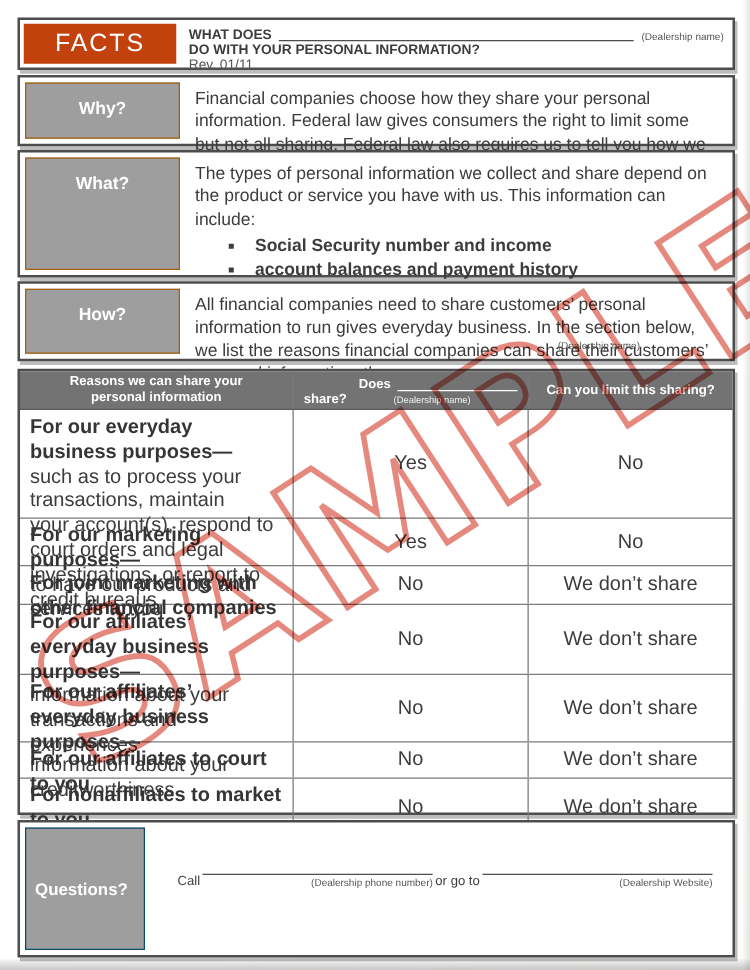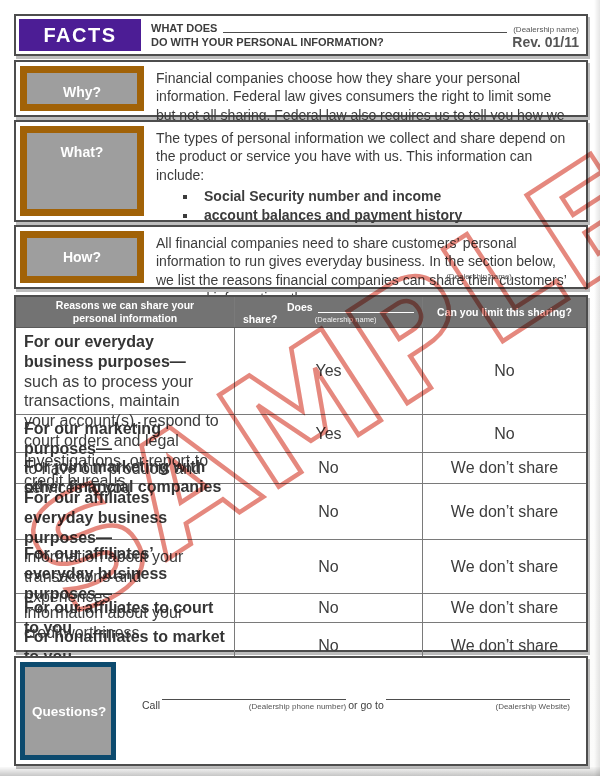--- a/index.html
+++ b/index.html
@@ -25,44 +25,44 @@
   }
 
   .box {
     position:absolute; left:14px; width:574px;
     background:#fff;
     border:2px solid #4d4d4d;
     box-shadow:2px 3px 0 rgba(135,135,135,0.55);
   }
   .s-label {
     position:absolute; left:4px; top:4px; bottom:4px; width:124px;
-    background:#9e9e9e; border:7px solid #a16207;
+    background:#9e9e9e; border:1px solid #a16207;
     color:#fff; font-weight:bold; font-size:14px;
     display:flex; justify-content:center; align-items:flex-start;
     padding-top:11px;
   }
   .s-content {
     margin-left:140px; padding:7px 12px 6px 0;
     font-size:14px; line-height:1.32; color:#3c3c3c;
   }
 
   
   #header-box { top:14px; height:42px; padding:3px; display:flex; }
   .facts-chip {
-    width:122px; background:#4c1d95; color:#fff;
+    width:122px; background:#c2410c; color:#fff;
     display:flex; align-items:center; justify-content:center;
-    font-size:20px; font-weight:bold; letter-spacing:1.5px;
+    font-size:20px; font-weight:normal; letter-spacing:1.5px;
   }
   .header-right { flex:1; padding:3px 4px 2px 10px; display:flex; flex-direction:column; justify-content:space-between; }
   .h-line1 { display:flex; align-items:flex-end; font-size:11px; font-weight:bold; color:#3c3c3c; }
   .h-blank { flex:1; border-bottom:1px solid #4d4d4d; margin:0 6px 1px 6px; height:10px; }
   .hint { font-weight:normal; font-size:8px; color:#555; }
-  .h-line2 { display:flex; align-items:center; font-size:11px; font-weight:bold; color:#3c3c3c; }
+  .h-line2 { display:flex; align-items:flex-start; font-size:11px; font-weight:bold; color:#3c3c3c;flex-direction:column; }
   .h-title2 { flex:1; }
-  .rev { font-weight:bold; font-size:14px; color:#555; }
+  .rev { font-weight:normal; font-size:11px; color:#555; }
 
   
   #why-box  { top:60px;  height:57px; }
   #what-box { top:120px; height:102px; }
   #how-box  { top:225px; height:64px; }
 
   ul.info-list { list-style:square; margin:3px 0 3px 42px;font-weight:bold; }
   ul.info-list li { padding-left:6px; margin-bottom:0; }
   .italic { font-style:italic; }
 
@@ -93,21 +93,21 @@
   .reason-bold { font-weight:bold; color:#353535; }
   .reason-rest { white-space:pre-line; color:#3c3c3c; }
   .t-row .c2, .t-row .c3 { display:flex; align-items:center; justify-content:center; color:#3c3c3c; }
   .r1 { height:87px; } .r2 { height:38px; } .r3 { height:31px; }
   .r4 { height:56px; } .r5 { height:54px; } .r6 { height:29px; } .r7 { flex:1; }
 
   
   #questions-box { top:656px; height:110px; }
   .q-label {
     position:absolute; left:4px; top:4px; bottom:4px; width:96px;
-    background:#9e9e9e; border:5px solid #0c4a6e;
+    background:#9e9e9e; border:1px solid #0c4a6e;
     color:#fff; font-weight:bold; font-size:13.5px;
     display:flex; align-items:center; padding-left:7px;text-align:right;
   }
   .q-content { margin-left:112px; padding:30px 14px 0 14px; font-size:10.5px; }
   .q-line { display:flex; align-items:flex-end; }
   .q-blank { flex:1; display:flex; flex-direction:column; margin:0 2px; }
   .q-rule { border-bottom:1px solid #4d4d4d; height:12px; }
   .q-hint { text-align:right; font-size:8px; color:#555; padding-top:2px; }
   .q-word { padding-bottom:0px; white-space:nowrap; }
 

